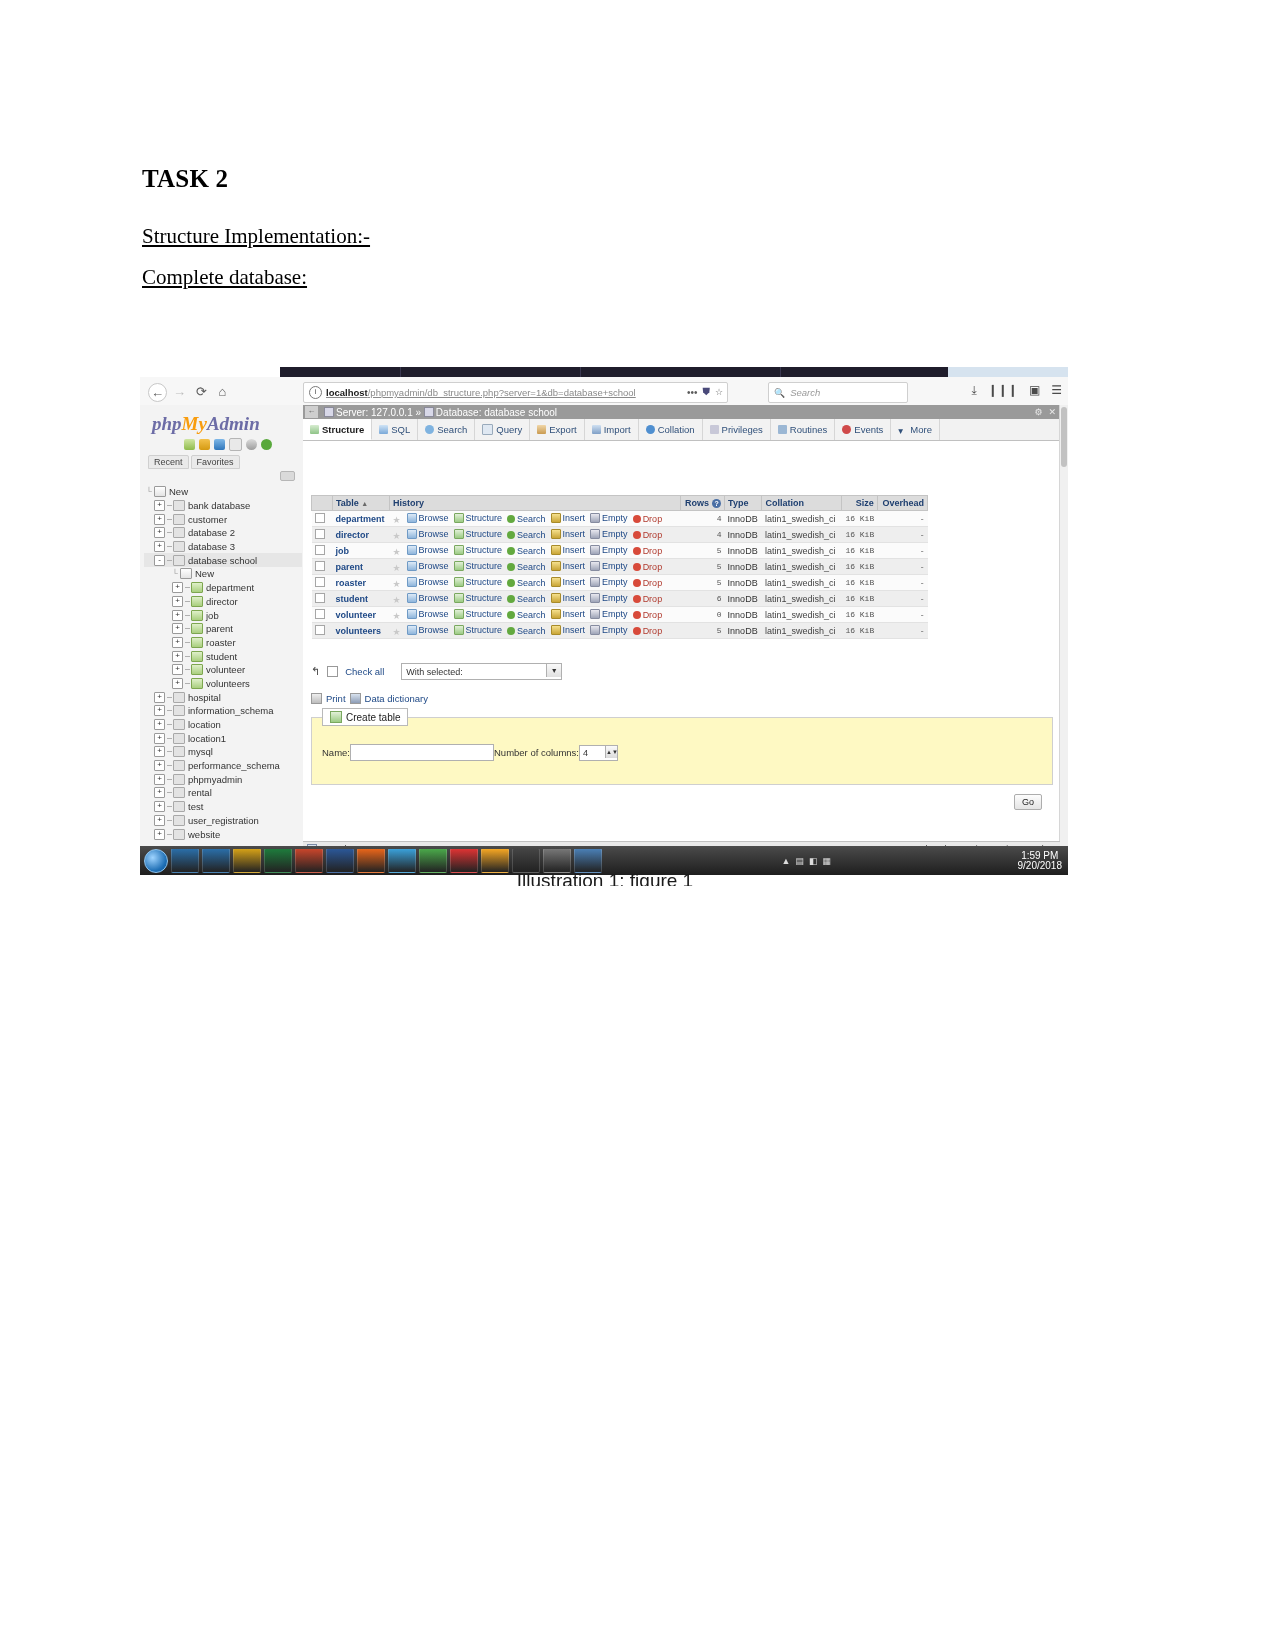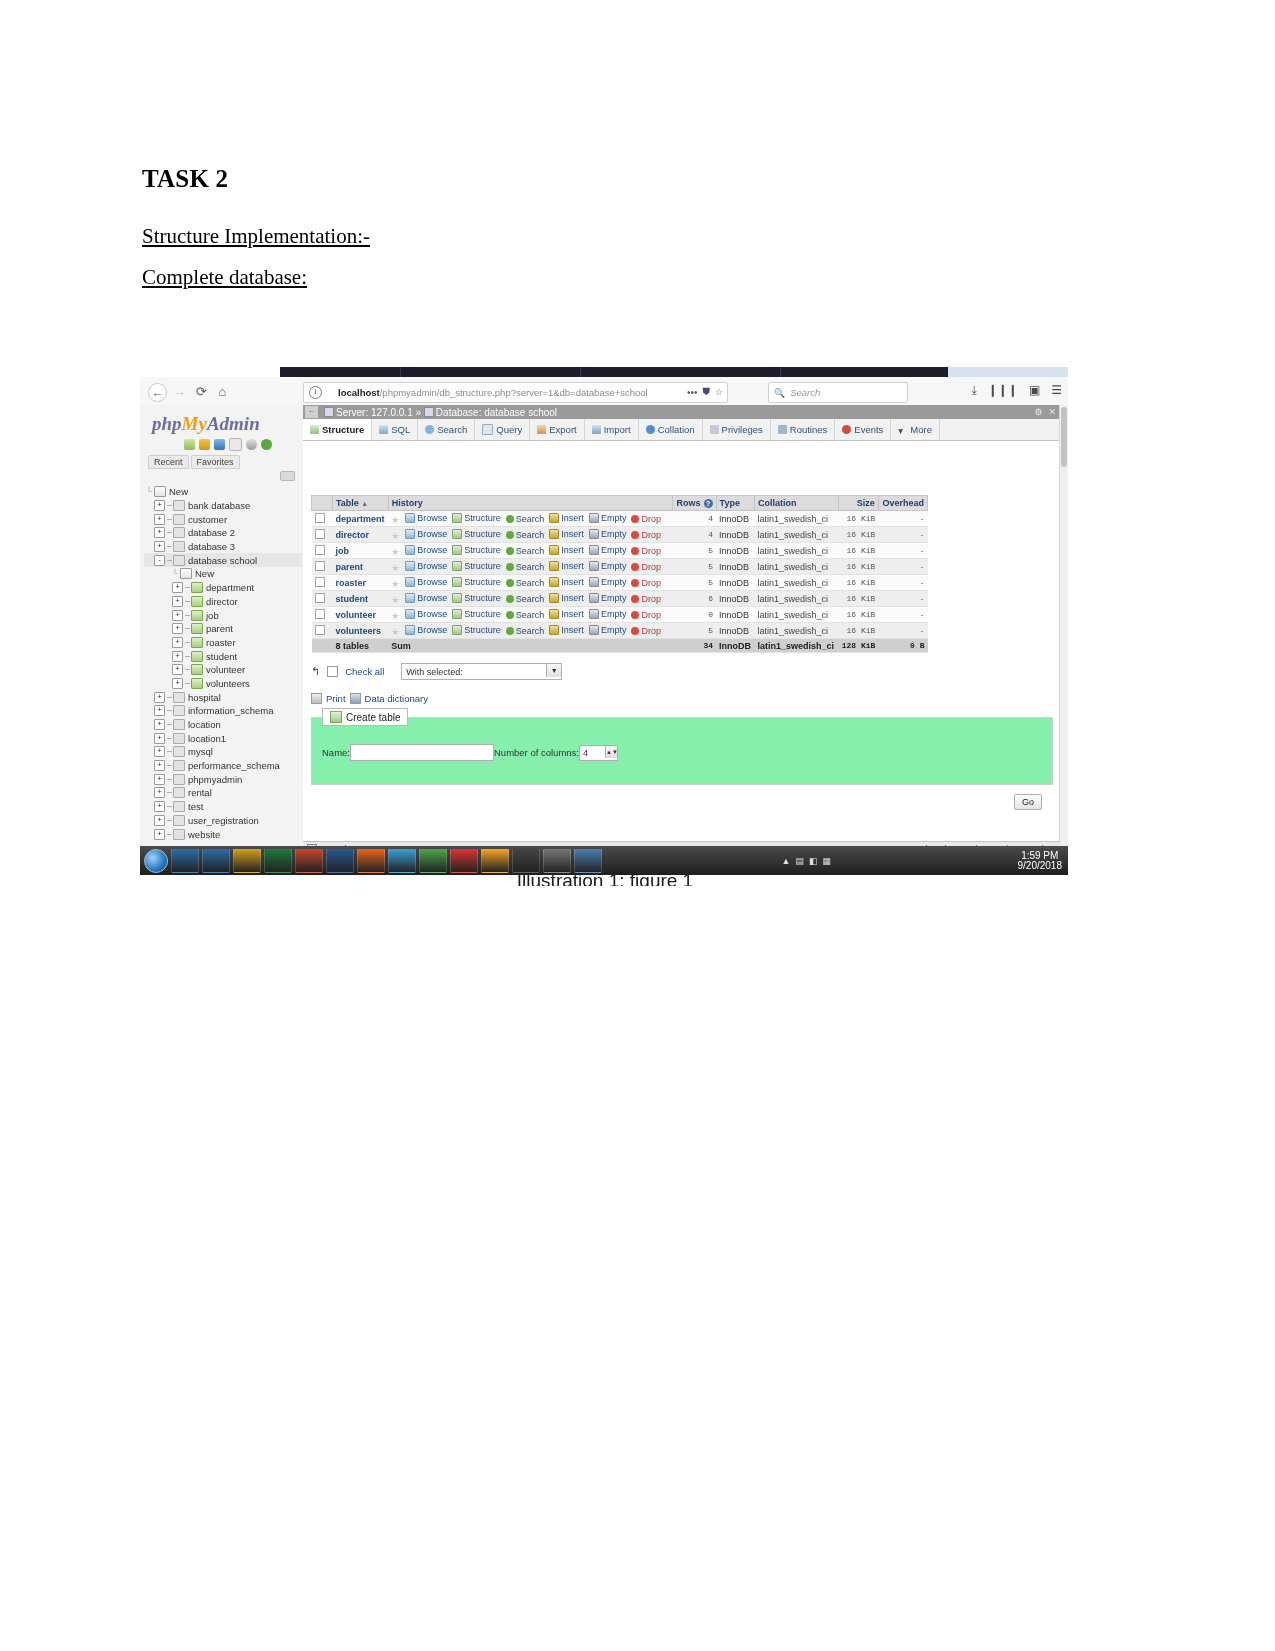--- a/index.html
+++ b/index.html
@@ -80,22 +80,22 @@
     width: 423px; height: 19px;
     background: #fff; border: 1px solid #cfcfcf; border-radius: 2px;
     display: flex; align-items: center;
   }
   .url-info {
     margin-left: 5px; width: 11px; height: 11px;
     border: 1px solid #7a7a7a; border-radius: 50%;
     font-size: 8px; line-height: 10px; text-align: center; color: #555;
   }
   .url-text {
-    margin-left: 16px; font-size: 9.5px; color: #8a8a8a;
-    white-space: nowrap; overflow: hidden;
+    margin-left: 4px; font-size: 9.5px; color: #8a8a8a;
+    white-space: nowrap; overflow: hidden; text-decoration: underline;
   }
   .url-text b { color: #1c1c1c; font-weight: bold; }
   .url-icons {
     position: absolute; right: 4px; top: 3px;
     display: flex; gap: 5px; align-items: center;
   }
   .ic { font-size: 10px; color: #5b5b5b; }
   .ic.shield { color: #4a4a7a; }
   .ic.star { color: #6d6d6d; }
 
@@ -320,21 +320,21 @@
   .print-row {
     position: absolute; left: 8px; top: 288px;
     display: flex; align-items: center; gap: 4px; font-size: 9.5px;
   }
   .print-row a { color: #204a87; text-decoration: none; }
   .pr-ic { width:9px;height:9px;display:inline-block;background:linear-gradient(#eee,#bdbdbd);border:1px solid #9a9a9a;}
   .pr-ic.dict { background: linear-gradient(#d8e2ef,#8c9cb5); }
 
   .create-panel {
     position: absolute; left: 8px; top: 312px; width: 740px; height: 66px;
-    background: #86efac; border: 1px solid #cfcfcf;
+    background: #fef9c3; border: 1px solid #cfcfcf;
   }
   .create-legend {
     position: absolute; left: 10px; top: -10px;
     background: #fff; border: 1px solid #b9b9b9;
     font-size: 10px; padding: 2px 7px; color: #222;
     display: flex; align-items: center; gap: 4px;
   }
   .create-legend .cl-ic { width:10px;height:10px;background:linear-gradient(#e2f0d8,#9ccb84);border:1px solid #7aa85f;display:inline-block;}
   .create-row {
     position: absolute; left: 10px; top: 26px;
@@ -941,30 +941,20 @@
                   <a href="#">Empty</a>
                 </span><span class="act">
                   <span class="aic drop"></span>
                   <a href="#" style="color: rgb(176, 58, 46);">Drop</a>
                 </span></td>
               <td class="num">5</td>
               <td class="engine">InnoDB</td>
               <td class="coll">latin1_swedish_ci</td>
               <td class="num">16 KiB</td>
               <td class="num">-</td>
-            </tr>
-            <tr class="sum">
-              <td class=""></td>
-              <td class="">8 tables</td>
-              <td class="">Sum</td>
-              <td class="num">34</td>
-              <td class="">InnoDB</td>
-              <td class="">latin1_swedish_ci</td>
-              <td class="num">128 KiB</td>
-              <td class="num">0 B</td>
             </tr>
           </tbody>
       </table>
 
       <div class="below-tbl">
         <div class="check-row">
           <span class="arrow-up">↱</span>
           <span class="check-icon"></span>
           <a href="#">Check all</a>
           <div class="withsel">

